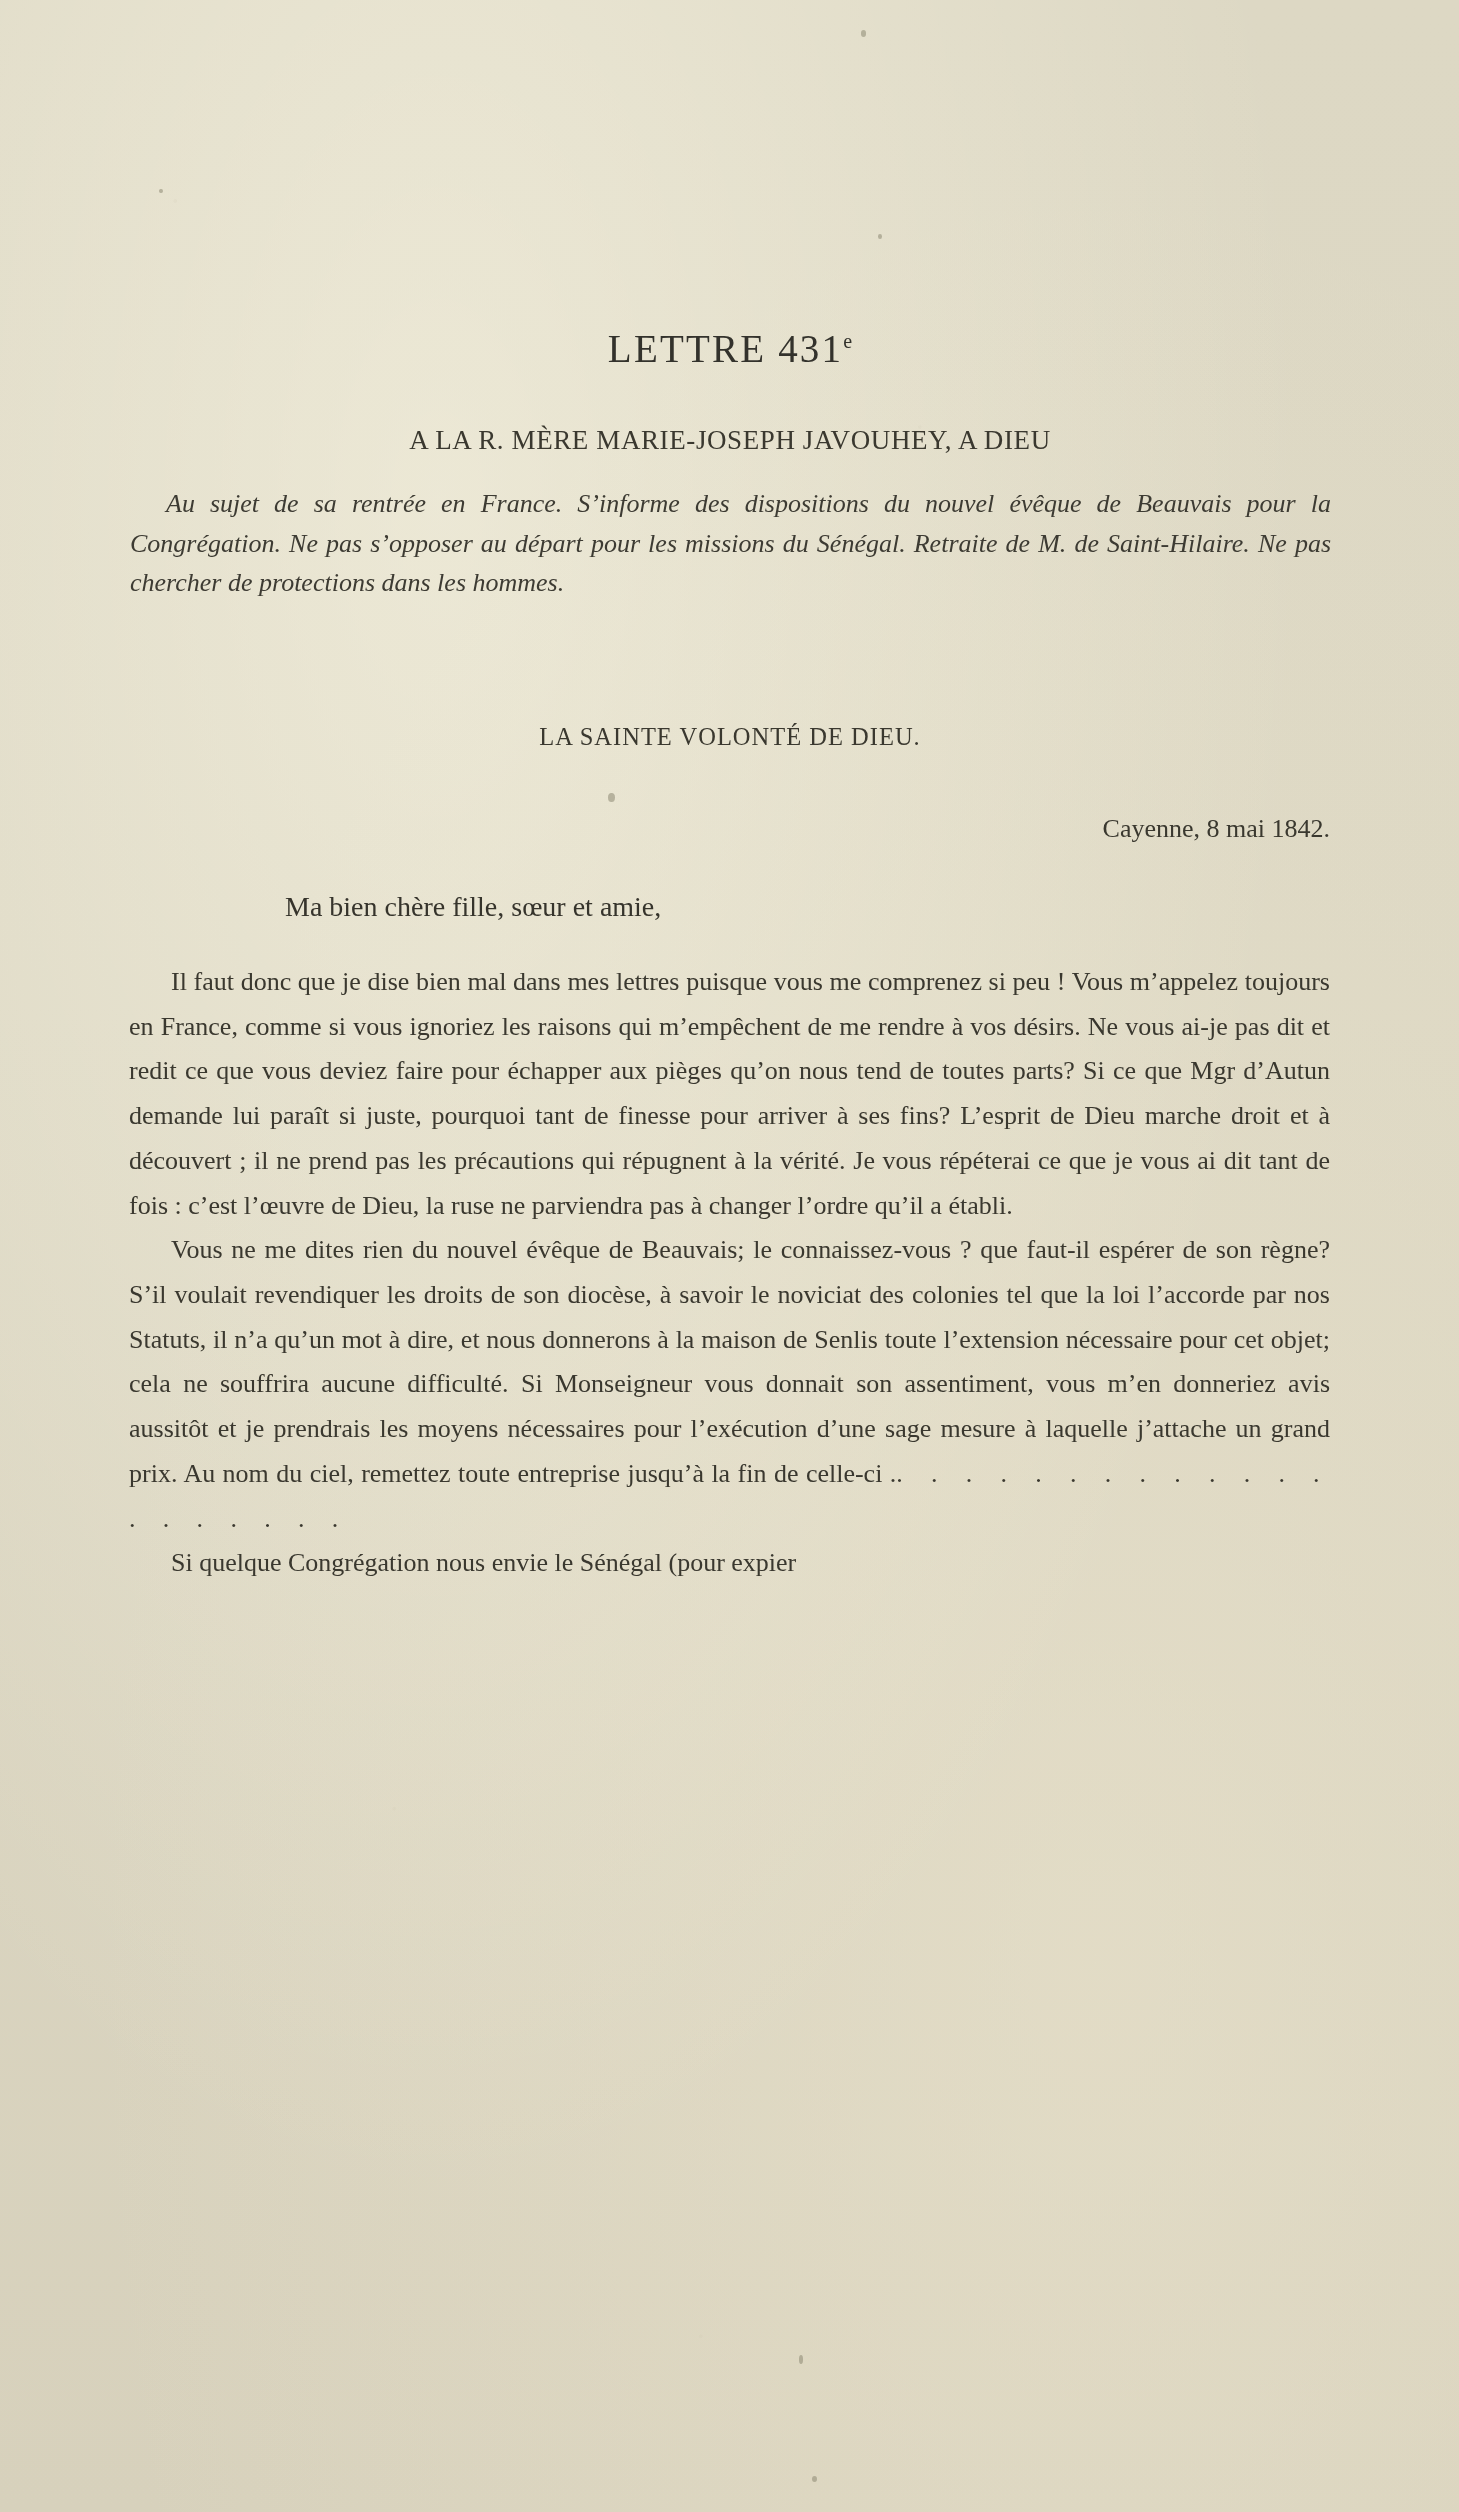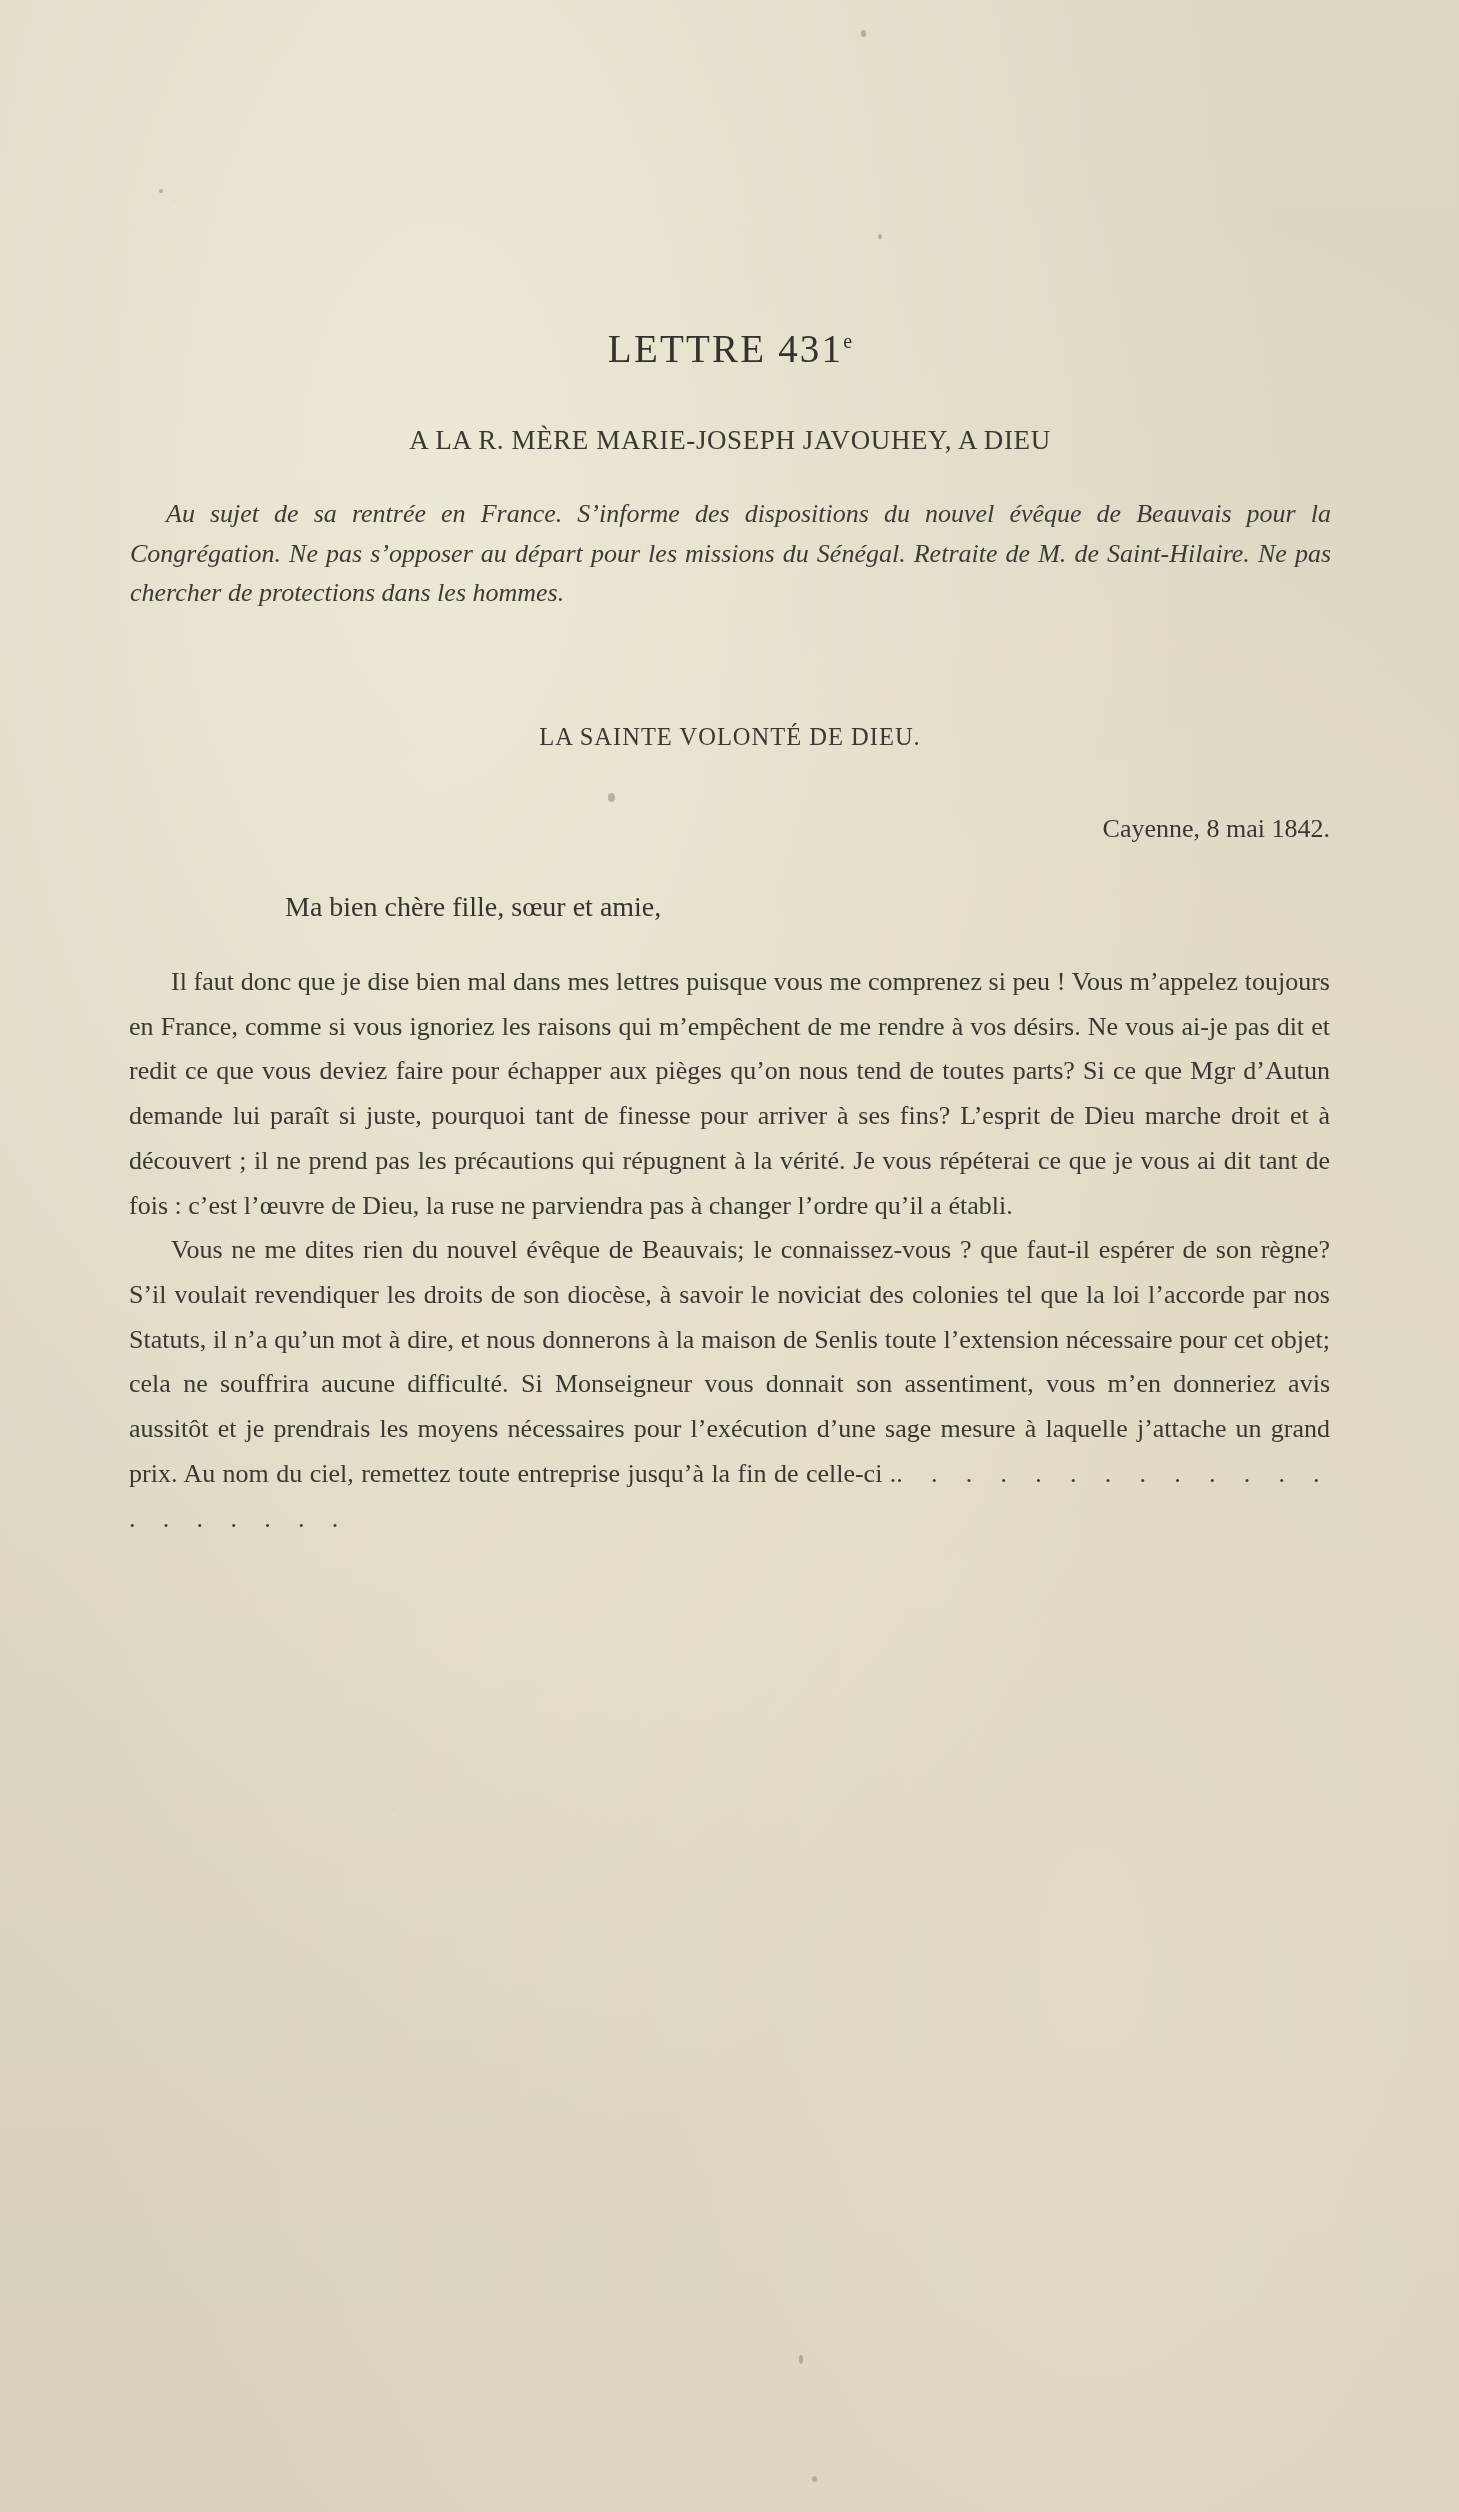--- a/index.html
+++ b/index.html
@@ -72,21 +72,21 @@
     top: 425px;
     left: 0;
     width: 100%;
     text-align: center;
     font-size: 27px;
     letter-spacing: 0.6px;
     color: #3a382f;
   }
   .summary {
     position: absolute;
-    top: 494px;
+    top: 484px;
     left: 130px;
     width: 1201px;
     font-style: italic;
     font-size: 26px;
     line-height: 1.52;
     text-align: justify;
     color: #3d3b33;
   }
   .summary .indent { display: inline-block; width: 36px; }
   .subject {
@@ -167,16 +167,17 @@
 
   <div class="subject">LA SAINTE VOLONTÉ DE DIEU.</div>
 
   <div class="dateline">Cayenne, 8 mai 1842.</div>
 
   <div class="salutation">Ma bien chère fille, sœur et amie,</div>
 
   <div class="body-text">
     <p><span>Il faut donc que je dise bien mal dans mes lettres puisque vous me comprenez si peu ! Vous m’appelez toujours en France, comme si vous ignoriez les raisons qui m’empêchent de me rendre à vos désirs. Ne vous ai-je pas dit et redit ce que vous deviez faire pour échapper aux pièges qu’on nous tend de toutes parts? Si ce que Mgr d’Autun demande lui paraît si juste, pourquoi tant de finesse pour arriver à ses fins? L’esprit de Dieu marche droit et à découvert ; il ne prend pas les précautions qui répugnent à la vérité. Je vous répéterai ce que je vous ai dit tant de fois : c’est l’œuvre de Dieu, la ruse ne parviendra pas à changer l’ordre qu’il a établi.</span></p>
     <p><span>Vous ne me dites rien du nouvel évêque de Beauvais; le connaissez-vous ? que faut-il espérer de son règne? S’il voulait revendiquer les droits de son diocèse, à savoir le noviciat des colonies tel que la loi l’accorde par nos Statuts, il n’a qu’un mot à dire, et nous donnerons à la maison de Senlis toute l’extension nécessaire pour cet objet; cela ne souffrira aucune difficulté. Si Monseigneur vous donnait son assentiment, vous m’en donneriez avis aussitôt et je prendrais les moyens nécessaires pour l’exécution d’une sage mesure à laquelle j’attache un grand prix. Au nom du ciel, remettez toute entreprise jusqu’à la fin de celle-ci .</span><span class="dots">. . . . . . . . . . . . . . . . . . . .</span></p>
+    <p><span>Si quelque Congrégation nous envie le Sénégal (pour expier</span></p>
   </div>
 
 </div>
 
 
 </body></html>

